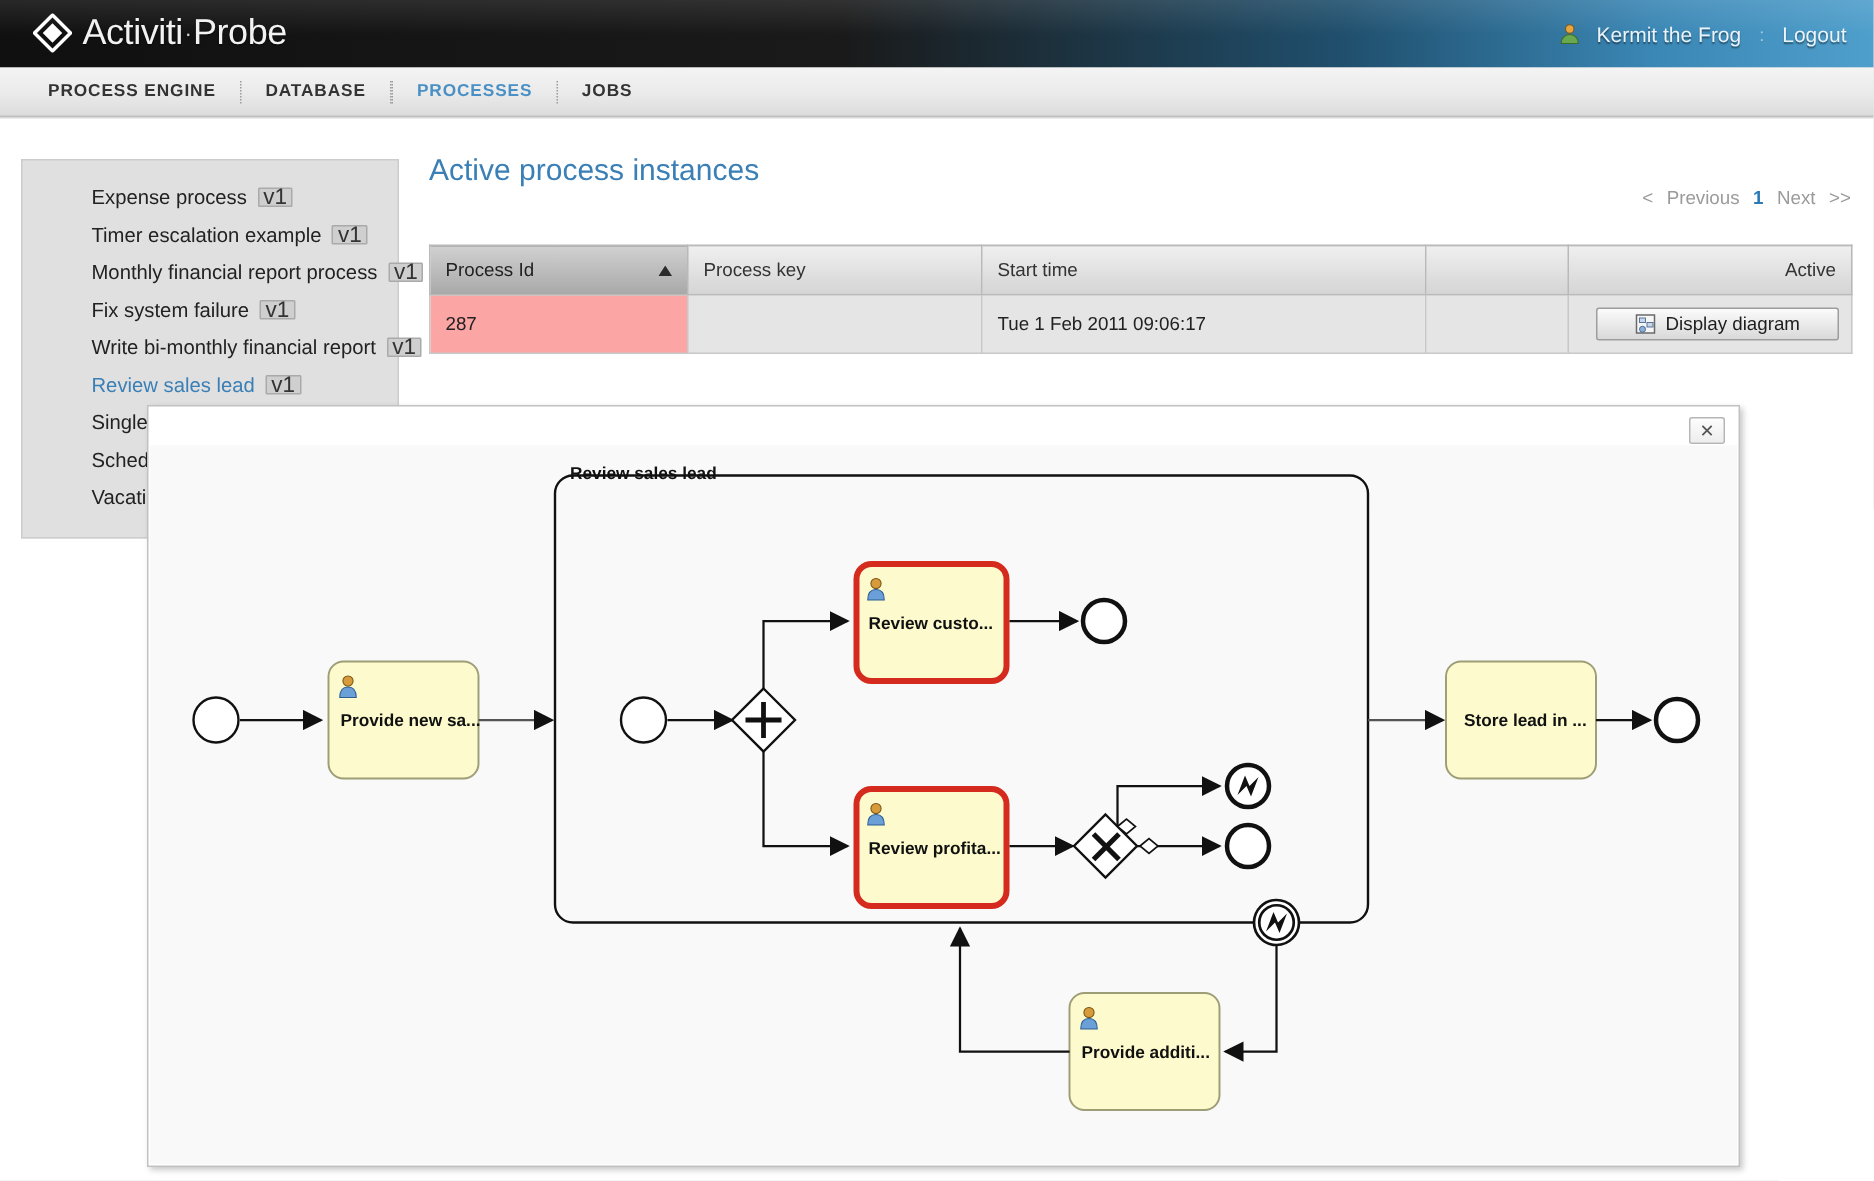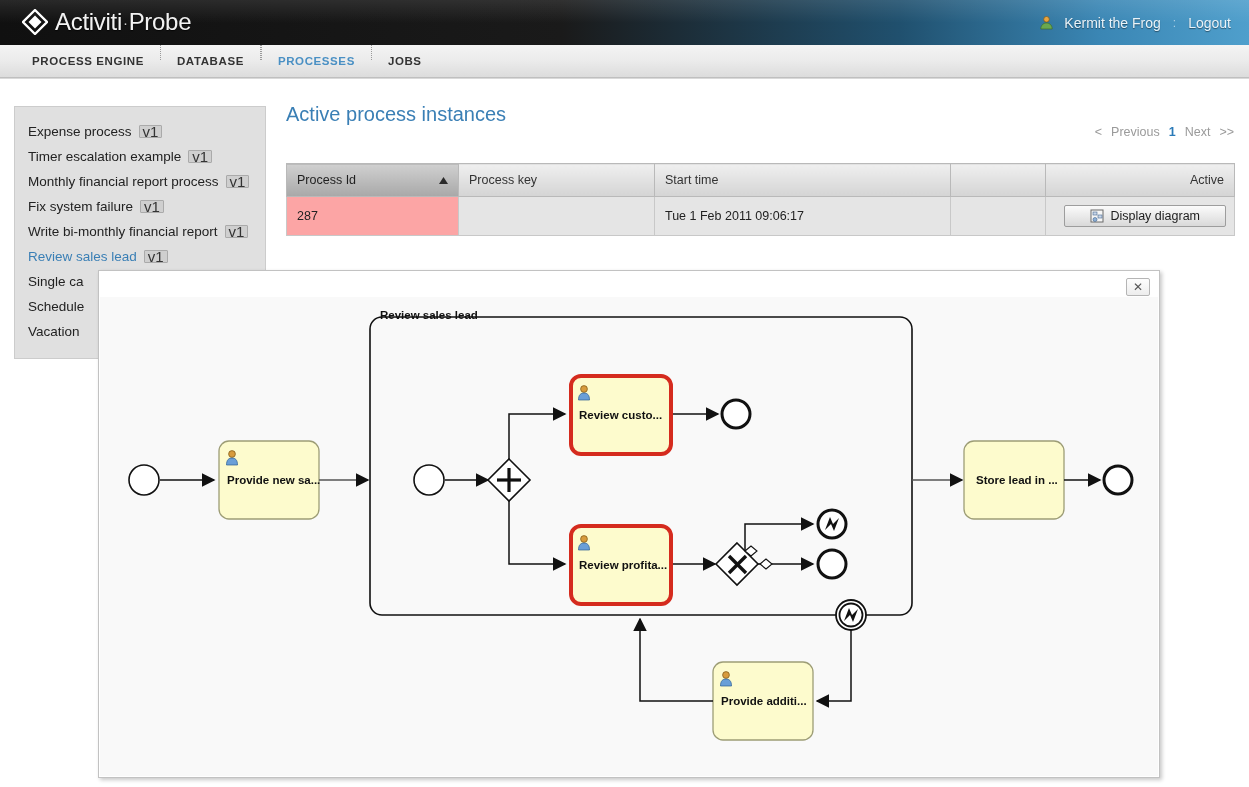--- a/index.html
+++ b/index.html
@@ -33,21 +33,21 @@
   .header-right{position:absolute;right:18px;top:0;height:45px;display:flex;align-items:center;gap:10px;}
   .user-icon{width:15px;height:15px;display:inline-block;position:relative;}
   .header-right a{color:#eaf4fa;font-size:14px;text-decoration:none;text-shadow:0 1px 1px rgba(0,0,0,.45);}
   .hdr-divider{color:#a9cde2;font-size:12px;padding:0 2px;}
 
   
   #nav-bar{
     position:absolute;left:0;top:45px;width:1249px;height:33px;
     background:linear-gradient(to bottom,#f4f4f4 0%,#ebebeb 50%,#dcdcdc 100%);
     border-bottom:1px solid #bfbfbf;
-    display:flex;align-items:flex-start;padding-left:16px;box-sizing:border-box;
+    display:flex;align-items:center;padding-left:16px;box-sizing:border-box;
   }
   .nav-item{
     font-size:11.5px;font-weight:bold;letter-spacing:.6px;color:#333;
     text-decoration:none;padding:0 16px;line-height:33px;
   }
   .nav-item.active{color:#4a90c4;}
   .nav-sep{
     width:0;border-left:1px dotted #9a9a9a;height:15px;
   }
 
@@ -56,21 +56,21 @@
     position:absolute;left:0;top:79px;width:1249px;height:708px;background:#ffffff;
   }
 
   
   #sidebar{
     position:absolute;left:14px;top:27px;width:252px;
     background:#e0e0e0;border:1px solid #cccccc;
     padding:12px 0 14px 0;box-sizing:border-box;
   }
   .proc-item{
-    display:flex;align-items:center;gap:7px;padding:3px 14px 3px 13px;
+    display:flex;align-items:center;gap:7px;padding:3px 14px 3px 46px;
     font-size:13.5px;color:#222;line-height:19px;white-space:nowrap;
   }
   .proc-item .label{text-decoration:none;color:#222;}
   .proc-item.selected .label{color:#3a7fb5;}
   .ver-badge{
     font-size:15px;line-height:11px;color:#333;background:#cfcfcf;
     border:1px solid #aaaaaa;padding:0 3px;border-radius:1px;
     font-family:"Liberation Sans", sans-serif;display:inline-block;
   }
 

